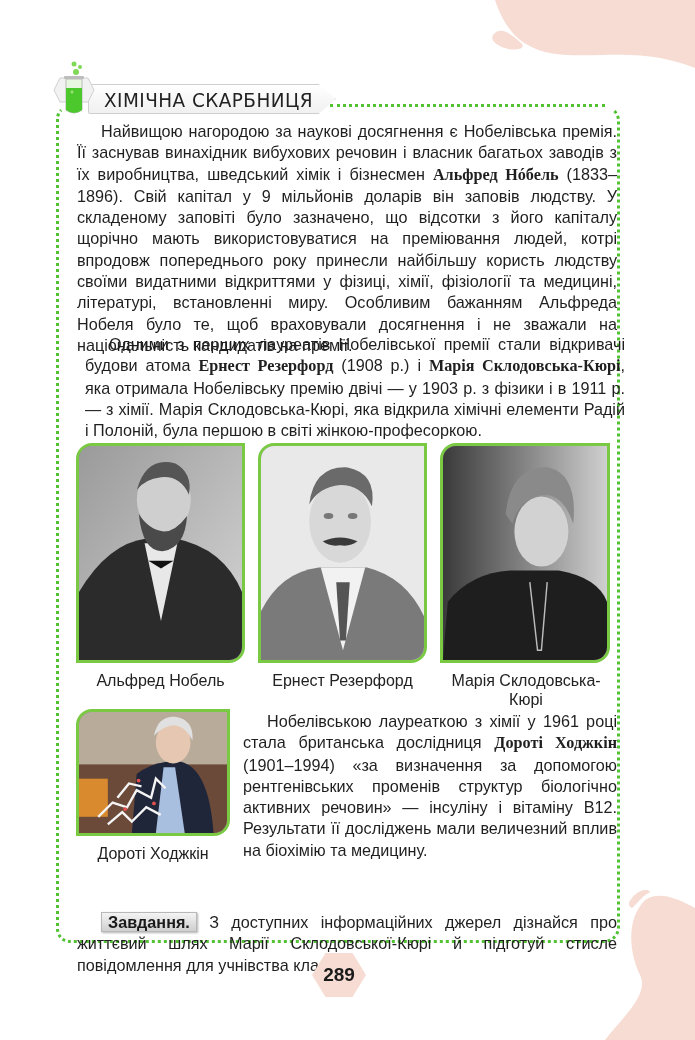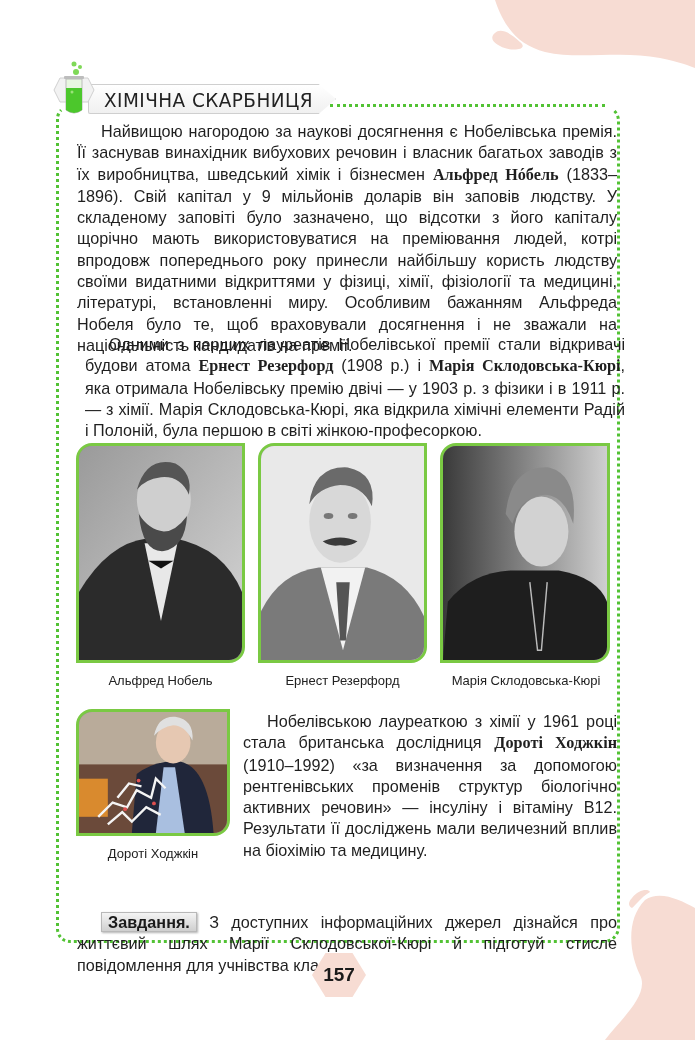--- a/index.html
+++ b/index.html
@@ -45,21 +45,21 @@
   .photo {
     position: absolute; border: 3px solid #7ac943;
     border-radius: 16px 0 16px 0; overflow: hidden; background: #888;
   }
   .photo svg { width: 100%; height: 100%; display: block; }
   .ph1 { left: 76px; top: 443px; width: 169px; height: 220px; }
   .ph2 { left: 258px; top: 443px; width: 169px; height: 220px; }
   .ph3 { left: 440px; top: 443px; width: 170px; height: 220px; }
   .ph4 { left: 76px; top: 709px; width: 154px; height: 127px; }
 
-  .caption { position: absolute; font-size: 13px; line-height: 19px; text-align: center; color: #222; }
+  .caption { position: absolute; font-size: 16px; line-height: 19px; text-align: center; color: #222; }
   .c1 { left: 76px; top: 671px; width: 169px; }
   .c2 { left: 258px; top: 671px; width: 169px; }
   .c3 { left: 440px; top: 671px; width: 172px; }
   .c4 { left: 76px; top: 844px; width: 154px; }
 
   .p3 { left: 243px; top: 711px; width: 374px; }
   .p4 { left: 77px; top: 868px; width: 540px; margin-top: 44px; }
 
   .task-badge {
     display: inline-block; font-weight: bold; text-indent: 0; padding: 0 6px;
@@ -175,17 +175,17 @@
       <path d="M30,118 L45,105 L55,115 L70,100 L85,108"></path>
       <path d="M40,90 L52,75 L65,78"></path>
     </g>
     <circle cx="62" cy="72" r="2" fill="#e05050"></circle>
     <circle cx="78" cy="96" r="2" fill="#e05050"></circle>
     <circle cx="48" cy="102" r="2" fill="#e05050"></circle>
   </svg>
 </div>
 <div class="caption c4">Дороті Ходжкін</div>
 
-<div class="text p3 indent"><span>Нобелівською лауреаткою з хімії у 1961 році стала британська дослідниця </span><b>Дороті Ходжкін</b><span> (1910–1992) «за визначення за допомогою рентгенівських променів структур біологічно активних речовин» — інсуліну і вітаміну B12. Результати її досліджень мали величезний вплив на біохімію та медицину.</span></div>
+<div class="text p3 indent"><span>Нобелівською лауреаткою з хімії у 1961 році стала британська дослідниця </span><b>Дороті Ходжкін</b><span> (1901–1994) «за визначення за допомогою рентгенівських променів структур біологічно активних речовин» — інсуліну і вітаміну B12. Результати її досліджень мали величезний вплив на біохімію та медицину.</span></div>
 
 <div class="text p4 indent"><span class="task-badge">Завдання.</span><span> З доступних інформаційних джерел дізнайся про життєвий шлях Марії Склодовської-Кюрі й підготуй стисле повідомлення для учнівства класу.</span></div>
 
-<div class="page-num">157</div>
+<div class="page-num">289</div>
 
 </body></html>

